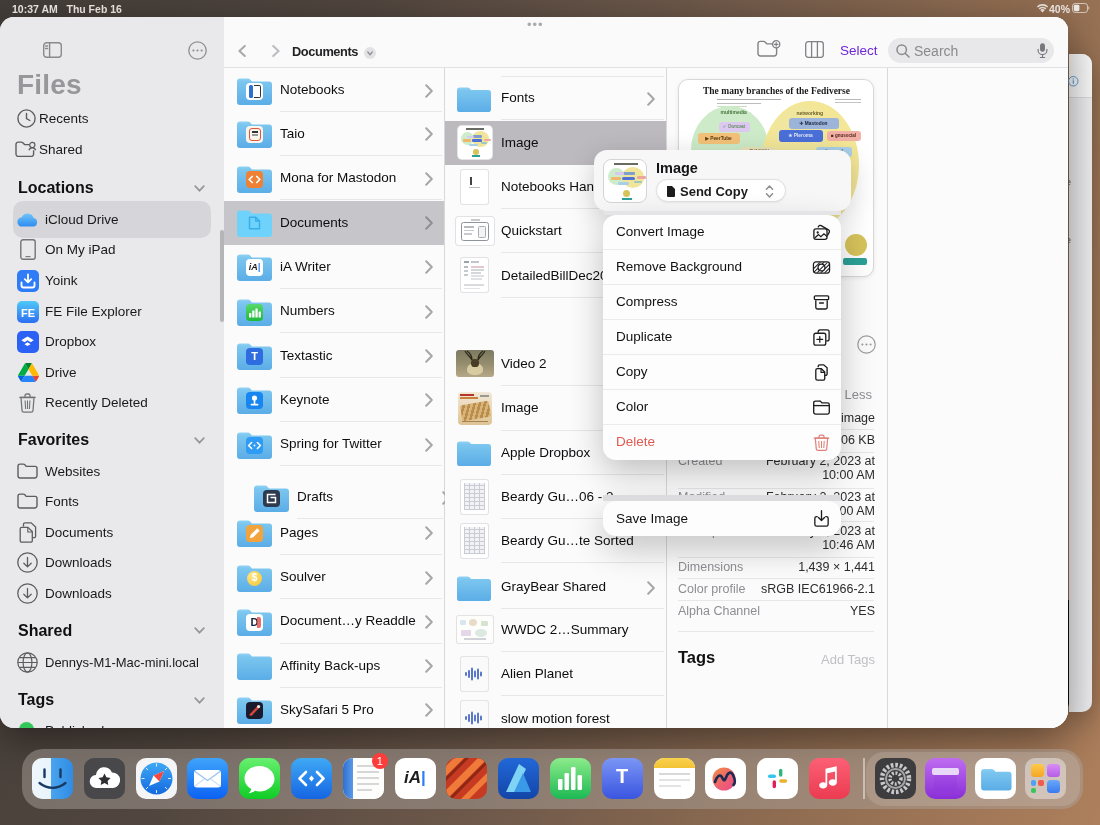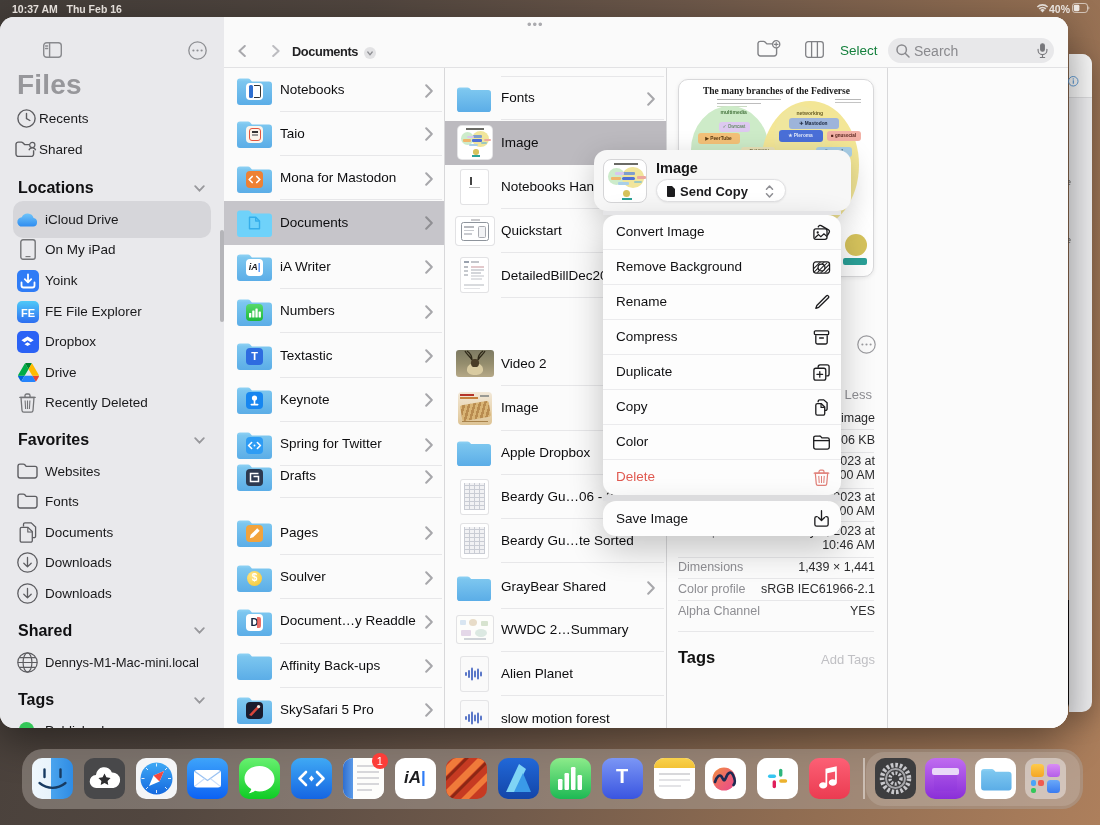--- a/index.html
+++ b/index.html
@@ -267,21 +267,21 @@
       <svg class="abs" style="left:533px;top:23px;" width="24" height="19" viewBox="0 0 24 19" fill="none" stroke="#808185" stroke-width="1.4">
           <path d="M1 3.2V13.6a2.4 2.4 0 0 0 2.4 2.4h13.8a2.4 2.4 0 0 0 2.4-2.4V5.9a2 2 0 0 0-2-2H9.9L8 2a2 2 0 0 0-1.4-.6H3.4A2.4 2.4 0 0 0 1 3.2Z"></path>
           <circle cx="19.2" cy="4.3" r="3.6" fill="#fafafa" stroke-width="1.3"></circle>
           <path d="M19.2 2.5v3.6M17.4 4.3H21" stroke-width="1.2" stroke-linecap="round"></path>
         </svg>
       <svg class="abs" style="left:581px;top:24px;" width="19" height="17" viewBox="0 0 19 17" fill="none" stroke="#808185" stroke-width="1.3">
           <rect x=".7" y=".7" width="17.6" height="15.6" rx="2.5"></rect>
           <line x1="6.6" y1="1" x2="6.6" y2="16"></line>
           <line x1="12.4" y1="1" x2="12.4" y2="16"></line>
         </svg>
-      <div class="abs" style="left:616px;top:26px;font-size:13.5px;color:#15803d;">Select</div>
+      <div class="abs" style="left:616px;top:26px;font-size:13.5px;color:#6d28d9;">Select</div>
       <div class="abs" style="left:664px;top:21px;width:166px;height:25px;border-radius:12.5px;background:#e8e8ea;">
         <svg class="abs" style="left:8px;top:5.5px;" width="14" height="14" viewBox="0 0 14 14" fill="none" stroke="#8a8a8e" stroke-width="1.5">
             <circle cx="5.7" cy="5.7" r="4.7"></circle>
             <line x1="9.2" y1="9.2" x2="13" y2="13" stroke-linecap="round"></line>
           </svg>
         <div class="abs" style="left:26px;top:4.5px;font-size:14px;color:#8a8a8e;">Search</div>
         <svg class="abs" style="left:149px;top:5px;" width="11" height="15" viewBox="0 0 12 17" fill="none" stroke="#77777b" stroke-width="1.3">
             <rect x="3.9" y=".8" width="4.2" height="8.6" rx="2.1" fill="#77777b"></rect>
             <path d="M1 7.2v1a5 5 0 0 0 10 0v-1M6 13.6v2.4M3.5 16.4h5" stroke-linecap="round"></path>
           </svg>
@@ -405,21 +405,21 @@
           <span class="badge" style="background:#2e9cf4;"><svg width="17" height="17" viewBox="0 0 17 17" fill="none" stroke="#fff" stroke-width="1.6" stroke-linecap="round" stroke-linejoin="round">
               <path d="m5.6 5.5-3 3 3 3M11.4 5.5l3 3-3 3"></path>
               <circle cx="8.5" cy="8.5" r="1" fill="#fff" stroke="none"></circle>
             </svg></span>
           <span class="lbl">Spring for Twitter</span>
           <svg class="rch" width="8" height="14" viewBox="0 0 8 14" fill="none" stroke="#a7a7ab" stroke-width="2" stroke-linecap="round" stroke-linejoin="round">
             <path d="M1.2 1.2 6.8 7l-5.6 5.8"></path>
           </svg>
           <span class="sep"></span>
         </div>
-      <div class="frow" style="top:386px;">
+      <div class="frow" style="top:407px;margin-left:17px;">
           <svg class="thumb" style="left:13px;top:8.5px;" width="35" height="28" viewBox="0 0 35 28">
             <path d="M0 4.5A3 3 0 0 1 3 1.5h8a3 3 0 0 1 2.2 1l1.7 1.9H32a3 3 0 0 1 3 3V25a3 3 0 0 1-3 3H3a3 3 0 0 1-3-3Z" fill="url(#gf)"></path>
           </svg>
           <span class="badge" style="background:#2d3a50;"><svg width="17" height="17" viewBox="0 0 17 17" fill="none" stroke="#fff" stroke-width="1.5">
               <path d="M12.5 4.5h-8v8h8v-5h-5"></path>
             </svg></span>
           <span class="lbl">Drafts</span>
           <svg class="rch" width="8" height="14" viewBox="0 0 8 14" fill="none" stroke="#a7a7ab" stroke-width="2" stroke-linecap="round" stroke-linejoin="round">
             <path d="M1.2 1.2 6.8 7l-5.6 5.8"></path>
           </svg>
@@ -763,26 +763,20 @@
           </defs>
           <rect x="1.5" y="4.2" width="17" height="11.6" rx="2.6"></rect>
           <g clip-path="url(#rbc)" stroke-width="1.1">
             <path d="m1 16 12-12M4 17 16 5M7 18 19 6M-2 15 10 3M10 19 22 7"></path>
           </g>
           <circle cx="10" cy="10" r="3.6" fill="#fdfdfd"></circle>
           <path d="m7.8 12.8 5-5" stroke-width="1.1"></path>
         </svg>
       </div>
     <div class="mi">
-        <span class="t">Rename</span>
-        <svg class="ic" viewBox="0 0 20 20">
-          <path d="m4 16.2 1.1-3.1L15.3 2.9a1.1 1.1 0 0 1 1.6 0l.4.4a1.1 1.1 0 0 1 0 1.6L7.1 15.1Z" fill="none" stroke="#1c1c1e" stroke-width="1.4" stroke-linejoin="round"></path>
-        </svg>
-      </div>
-    <div class="mi">
         <span class="t">Compress</span>
         <svg class="ic" viewBox="0 0 20 20" fill="none" stroke="#1c1c1e" stroke-width="1.4">
           <rect x="2.5" y="3" width="15" height="4" rx="1"></rect>
           <path d="M4 7.5V15a1.8 1.8 0 0 0 1.8 1.8h8.4A1.8 1.8 0 0 0 16 15V7.5"></path>
           <path d="M8 10.5h4" stroke-linecap="round"></path>
         </svg>
       </div>
     <div class="mi">
         <span class="t">Duplicate</span>
         <svg class="ic" viewBox="0 0 20 20" fill="none" stroke="#1c1c1e" stroke-width="1.4">

